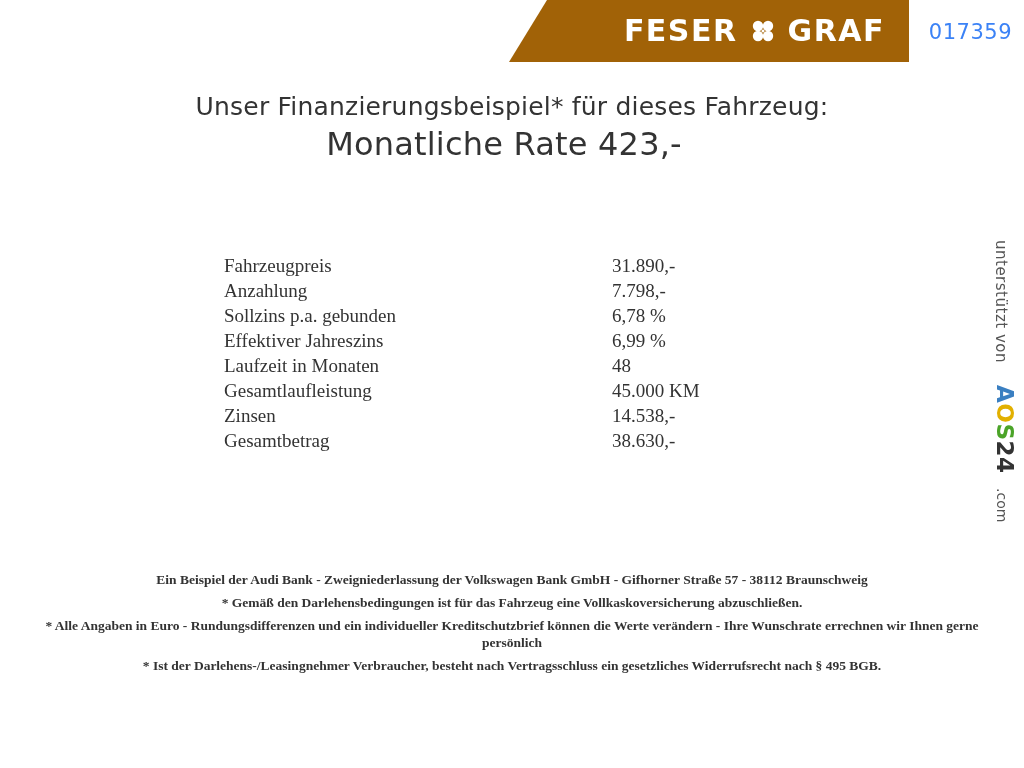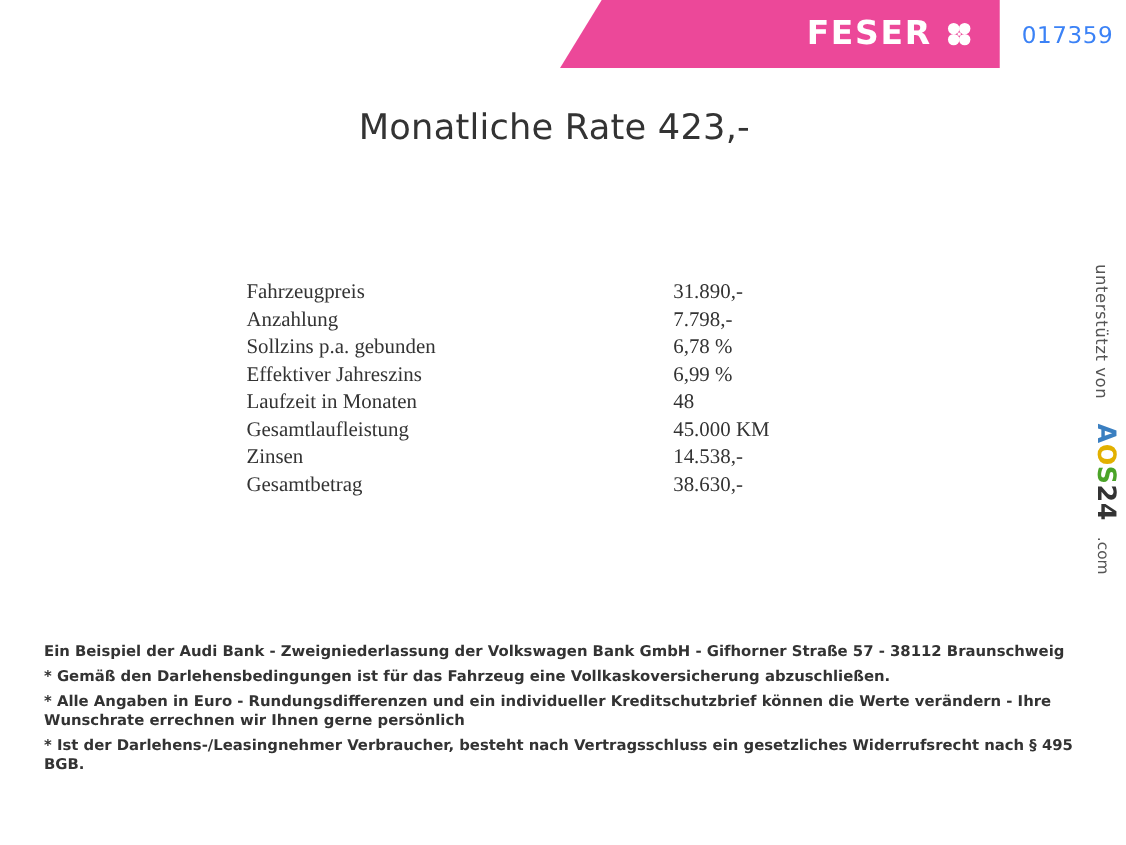--- a/index.html
+++ b/index.html
@@ -23,21 +23,21 @@
     left: 0;
     width: 1024px;
     height: 62px;
   }
   .brand-bar {
     position: absolute;
     top: 0;
     right: 115px;
     height: 62px;
     width: 400px;
-    background: #ec4899;
+    background: #a16207;
     
     clip-path: polygon(38px 0, 100% 0, 100% 100%, 0 100%);
   }
   .brand-text {
     position: absolute;
     top: 0;
     right: 0;
     height: 62px;
     line-height: 60px;
     padding-right: 24px;
@@ -105,24 +105,25 @@
     vertical-align: top;
     line-height: 19px;
     white-space: nowrap;
   }
   .finance-table td.label { width: 388px; }
   .finance-table td.value { width: 260px; }
 
   
   .footer {
     position: absolute;
-    top: 584px;
+    top: 571px;
     left: 40px;
     width: 944px;
-    text-align: left;
+    text-align: center;
+    font-family: Liberation Serif, serif;
   }
   .footer p {
     margin: 0 0 6px 0;
     font-size: 13.5px;
     font-weight: bold;
     color: #333333;
     line-height: 17px;
   }
 
   
@@ -178,26 +179,28 @@
         <svg width="26" height="26" viewBox="0 0 26 26">
           <g fill="#ffffff">
             <circle cx="8" cy="8" r="5.2"></circle>
             <circle cx="18" cy="8" r="5.2"></circle>
             <circle cx="8" cy="18" r="5.2"></circle>
             <circle cx="18" cy="18" r="5.2"></circle>
             <rect x="11.6" y="11.6" width="2.8" height="2.8"></rect>
           </g>
         </svg>
       </span>
+      <span>GRAF</span>
     </div>
   </div>
   <div class="stock-number">017359</div>
 </div>
 
 <div class="title-block">
+  <h1 class="title-line1">Unser Finanzierungsbeispiel* für dieses Fahrzeug:</h1>
   <h2 class="title-line2">Monatliche Rate 423,-</h2>
 </div>
 
 <table class="finance-table">
   <tbody>
     <tr>
       <td class="label">Fahrzeugpreis</td>
       <td class="value">31.890,-</td>
     </tr>
     <tr>

